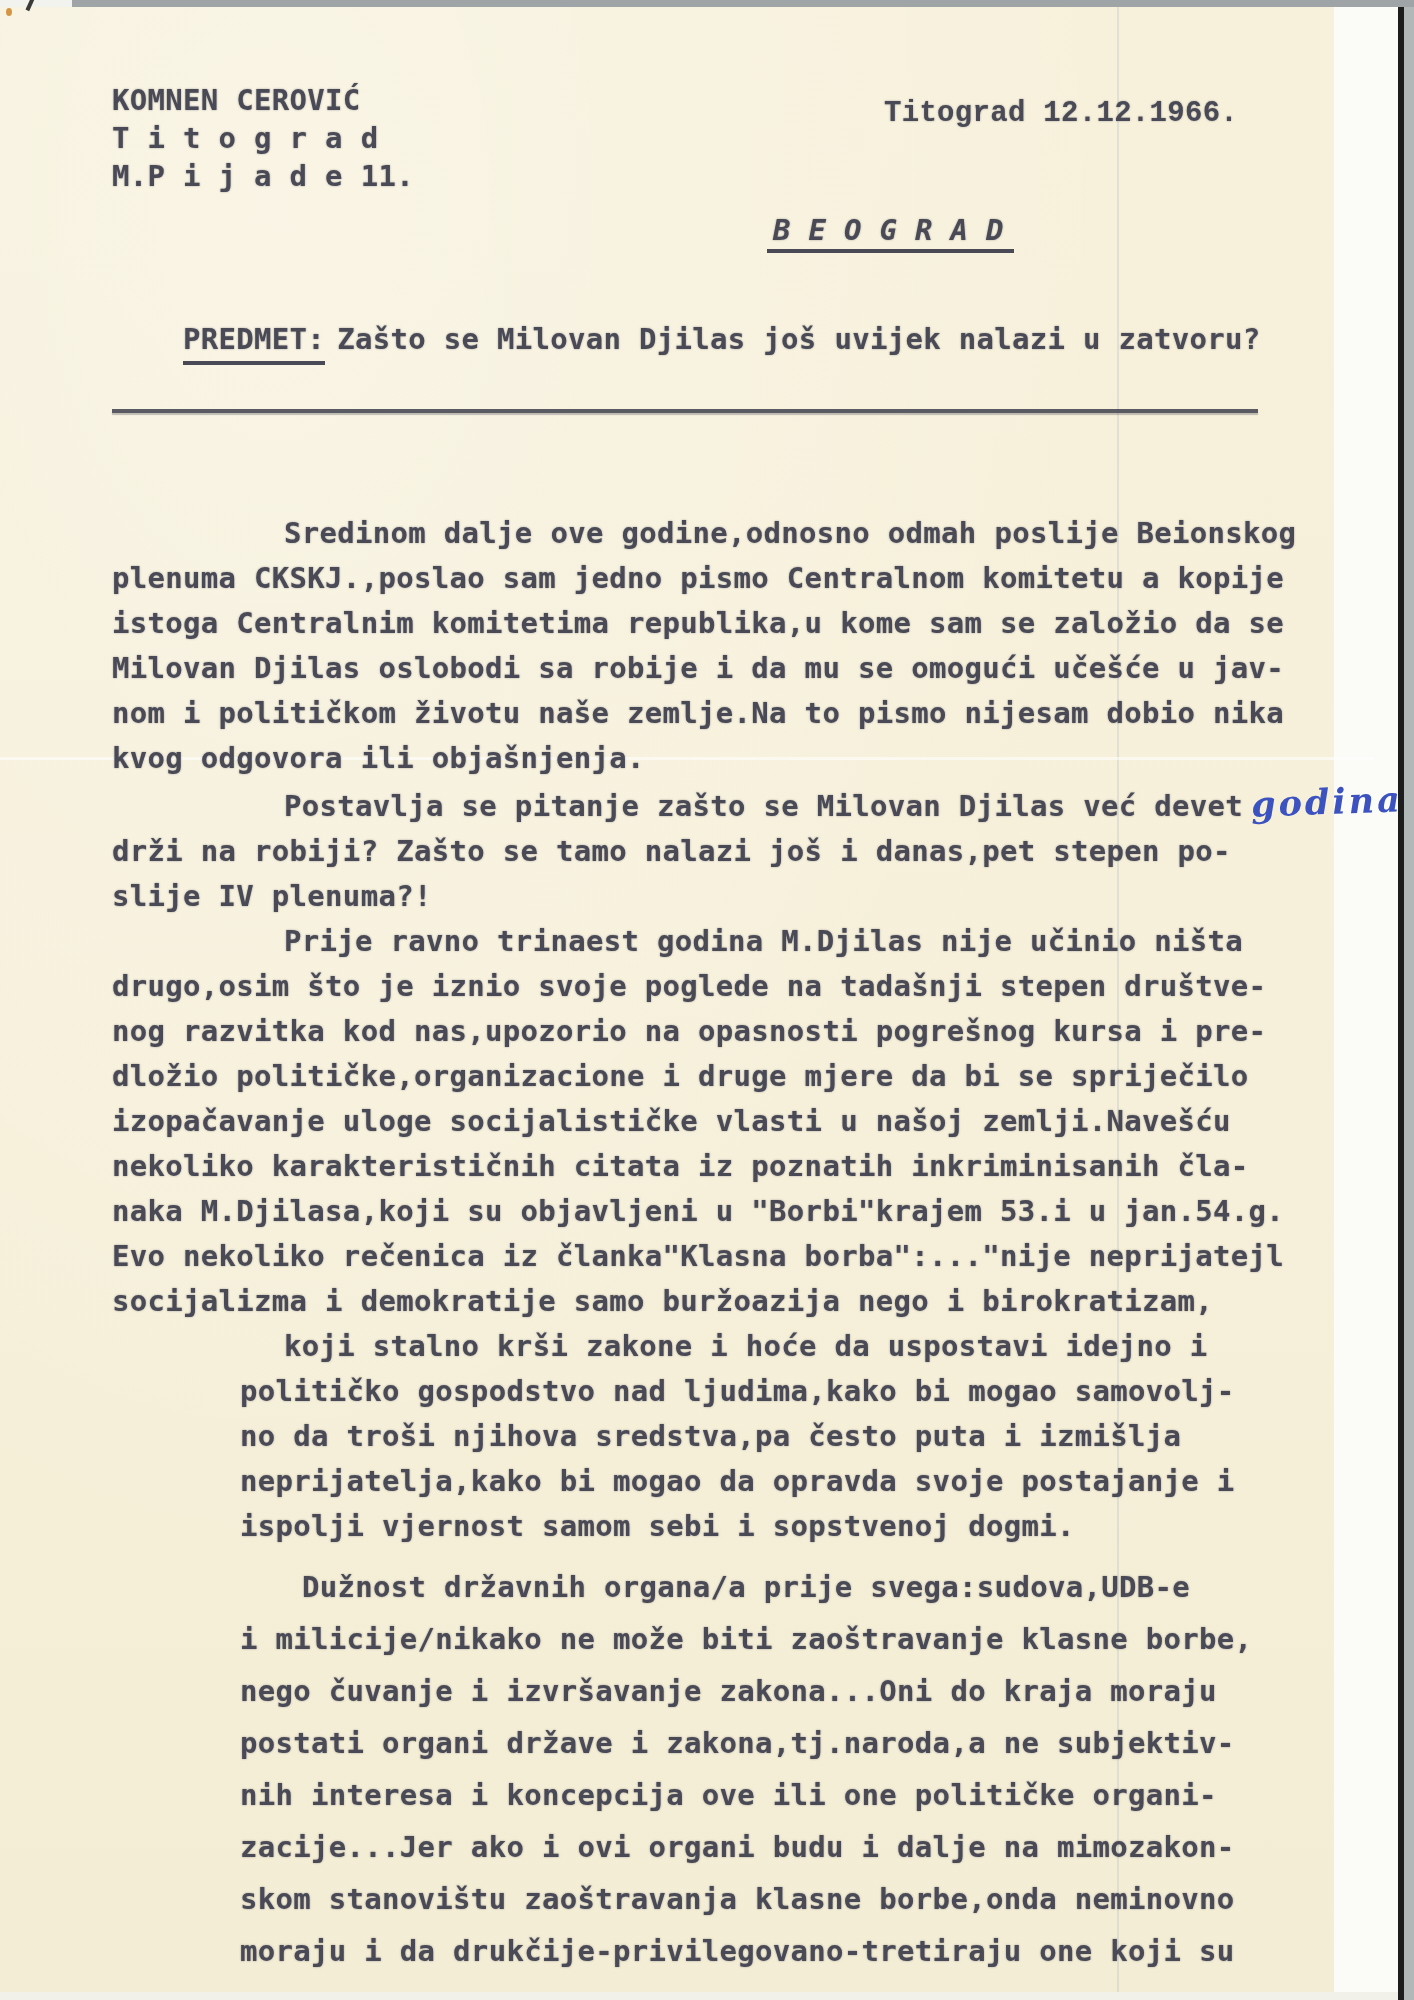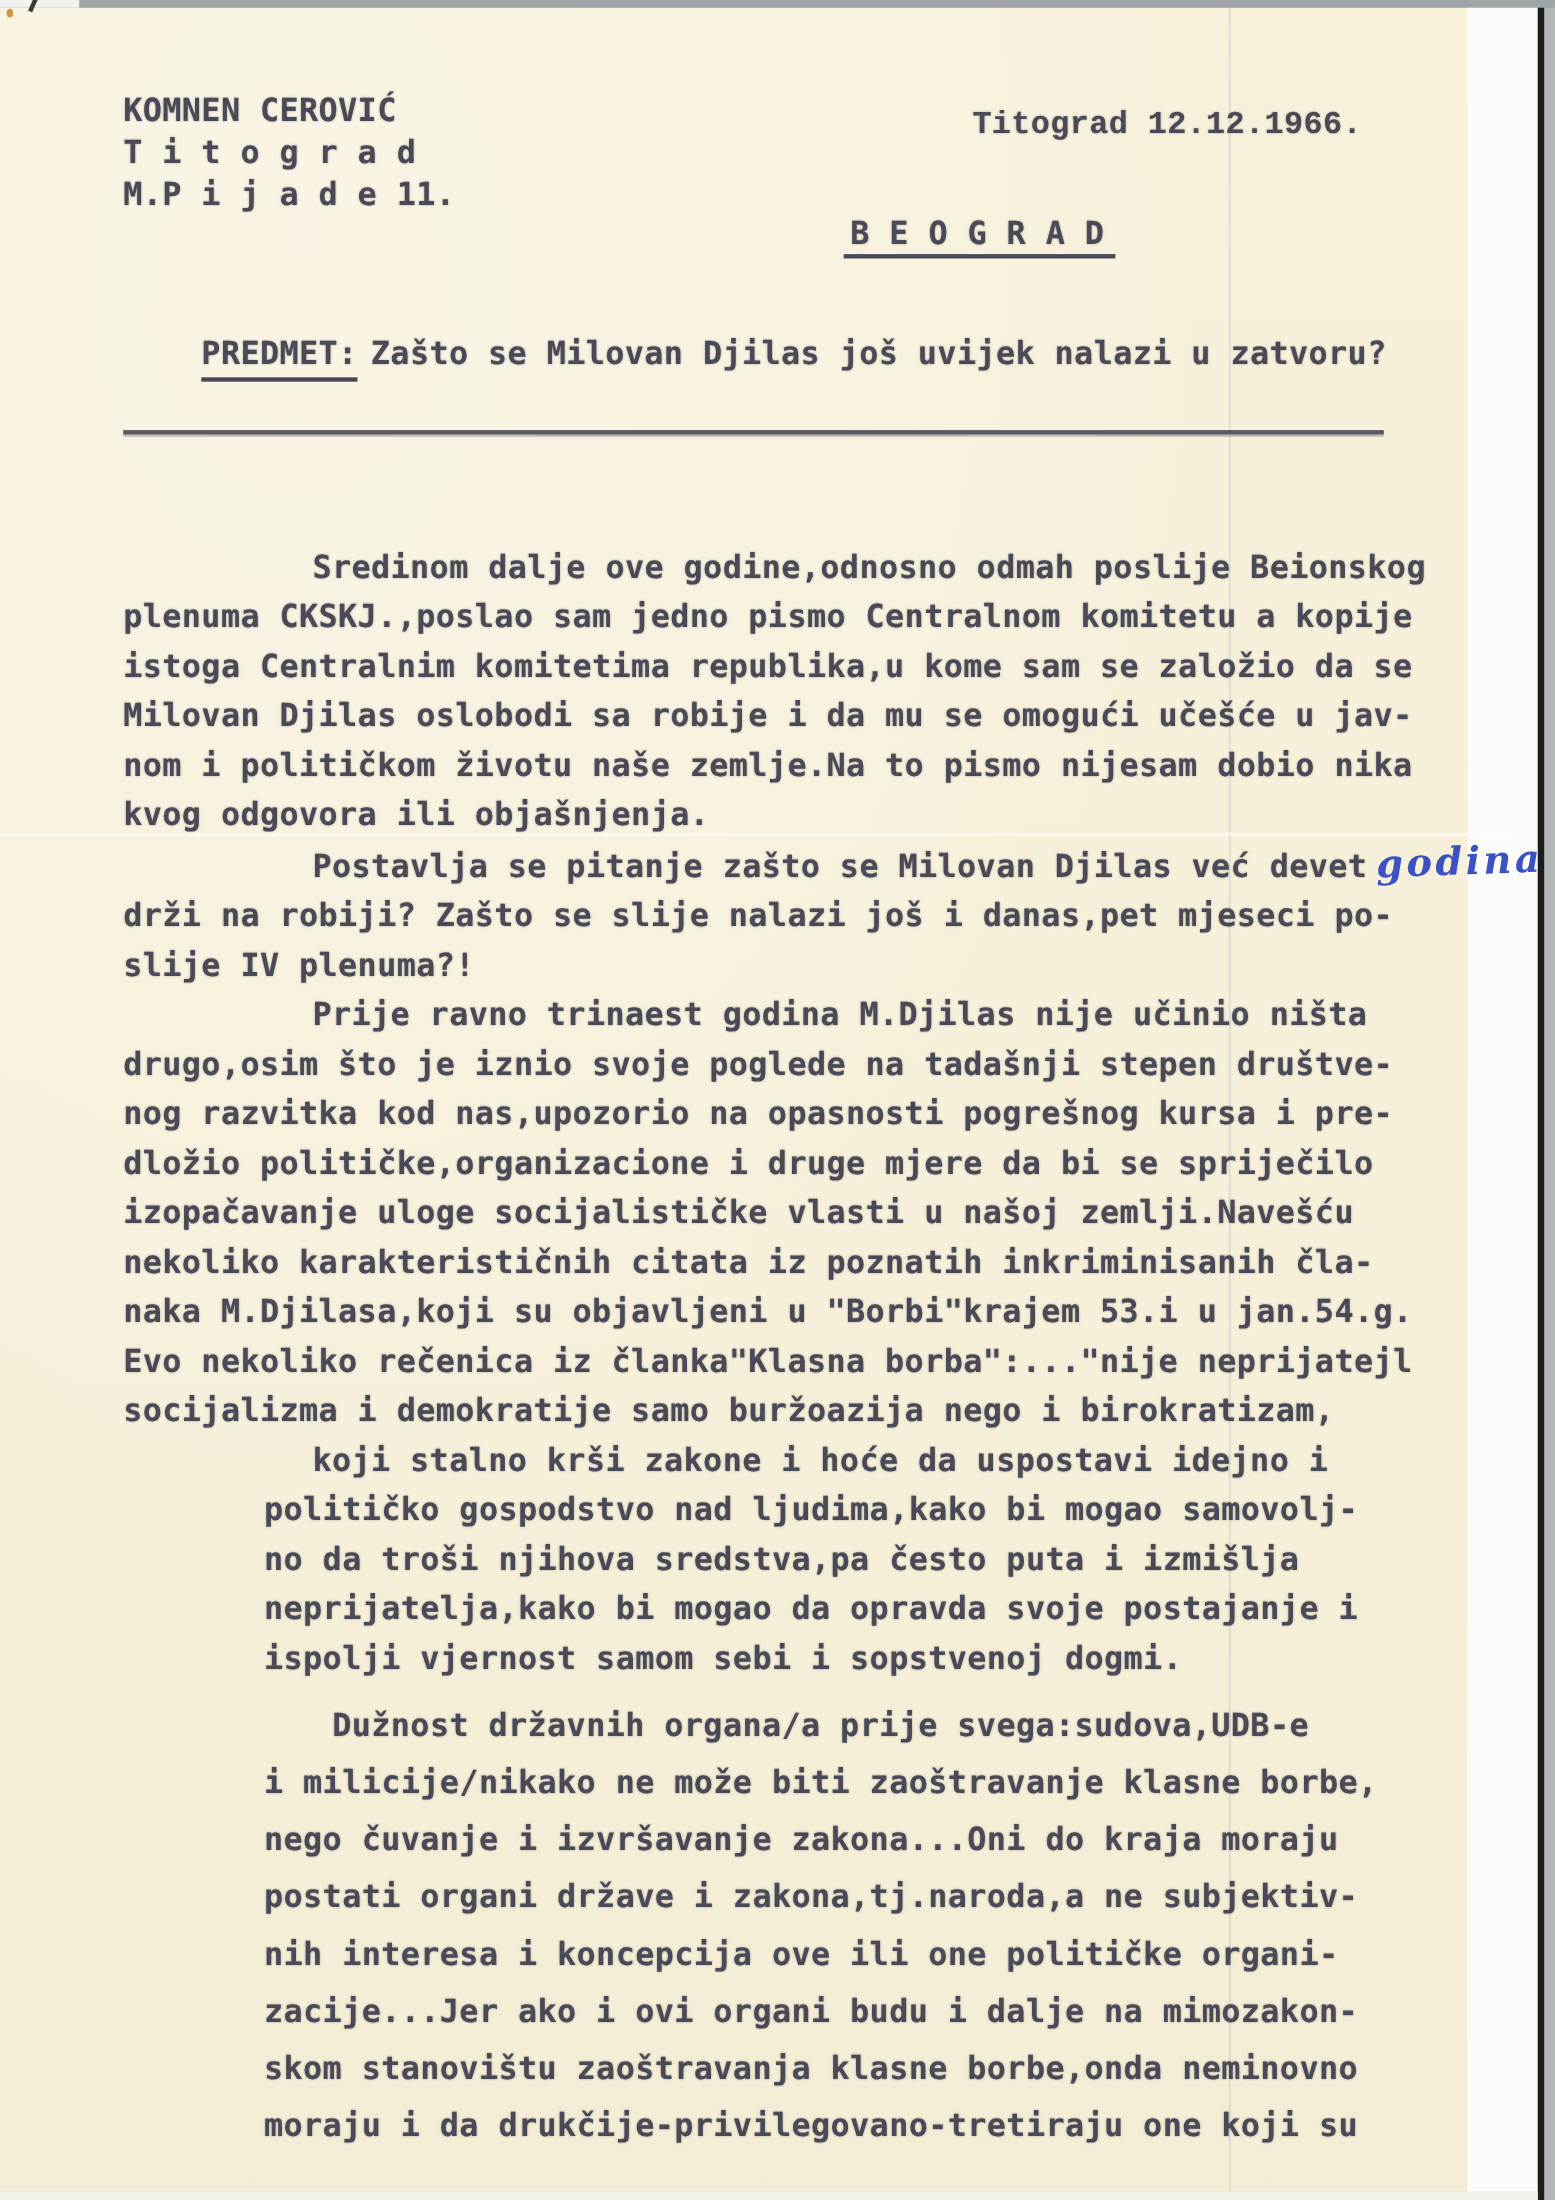--- a/index.html
+++ b/index.html
@@ -70,21 +70,21 @@
     color:var(--ink);
     font-weight:700;
     font-size:29px;
     text-shadow:0 0 2px rgba(66,66,80,.5);
     letter-spacing:.3px;
   }
   .hdr{position:relative;}
   .sender-line{line-height:38px;white-space:pre;}
   .date{position:absolute;left:772px;top:14px;line-height:38px;white-space:pre;font-family:Liberation Mono, monospace;}
   .recipient{margin-top:18px;line-height:38px;white-space:pre;}
-  .beograd-row{margin-top:0;height:44px;}
+  .beograd-row{margin-top:18px;height:44px;font-style:italic;}
   .beograd{
     display:inline-block;margin-left:655px;padding:0 10px 2px 6px;
     border-bottom:4px solid var(--ink);white-space:pre;
   }
   .subject-row{margin-top:16px;line-height:44px;white-space:pre;}
   .subject-label{border-bottom:4px solid var(--ink);padding-bottom:5px;}
   .subject-text{margin-left:12px;}
   .subject-rule{
     margin-top:4px;width:1146px;height:4px;background:var(--ink);
     box-shadow:0 2px 1px rgba(66,66,80,.35);opacity:.9;
@@ -142,21 +142,21 @@
   <div class="subject-rule"></div>
 
   <div class="body" id="body">
       <div class="ln k-p"><span class="txt">Sredinom dalje ove godine,odnosno odmah poslije Beionskog</span></div>
       <div class="ln k-n"><span class="txt">plenuma CKSKJ.,poslao sam jedno pismo Centralnom komitetu a kopije</span></div>
       <div class="ln k-n"><span class="txt">istoga Centralnim komitetima republika,u kome sam se založio da se</span></div>
       <div class="ln k-n"><span class="txt">Milovan Djilas oslobodi sa robije i da mu se omogući učešće u jav-</span></div>
       <div class="ln k-n"><span class="txt">nom i političkom životu naše zemlje.Na to pismo nijesam dobio nika</span></div>
       <div class="ln k-n"><span class="txt">kvog odgovora ili objašnjenja.</span></div>
       <div class="ln k-p"><span class="txt">Postavlja se pitanje zašto se Milovan Djilas već devet</span><span class="hand">godina</span></div>
-      <div class="ln k-n"><span class="txt">drži na robiji? Zašto se slije nalazi još i danas,pet mjeseci po-</span></div>
+      <div class="ln k-n"><span class="txt">drži na robiji? Zašto se tamo nalazi još i danas,pet stepen po-</span></div>
       <div class="ln k-n"><span class="txt">slije IV plenuma?!</span></div>
       <div class="ln k-p"><span class="txt">Prije ravno trinaest godina M.Djilas nije učinio ništa</span></div>
       <div class="ln k-n"><span class="txt">drugo,osim što je iznio svoje poglede na tadašnji stepen društve-</span></div>
       <div class="ln k-n"><span class="txt">nog razvitka kod nas,upozorio na opasnosti pogrešnog kursa i pre-</span></div>
       <div class="ln k-n"><span class="txt">dložio političke,organizacione i druge mjere da bi se spriječilo</span></div>
       <div class="ln k-n"><span class="txt">izopačavanje uloge socijalističke vlasti u našoj zemlji.Navešću</span></div>
       <div class="ln k-n"><span class="txt">nekoliko karakterističnih citata iz poznatih inkriminisanih čla-</span></div>
       <div class="ln k-n"><span class="txt">naka M.Djilasa,koji su objavljeni u "Borbi"krajem 53.i u jan.54.g.</span></div>
       <div class="ln k-n"><span class="txt">Evo nekoliko rečenica iz članka"Klasna borba":..."nije neprijatejl</span></div>
       <div class="ln k-n"><span class="txt">socijalizma i demokratije samo buržoazija nego i birokratizam,</span></div>

